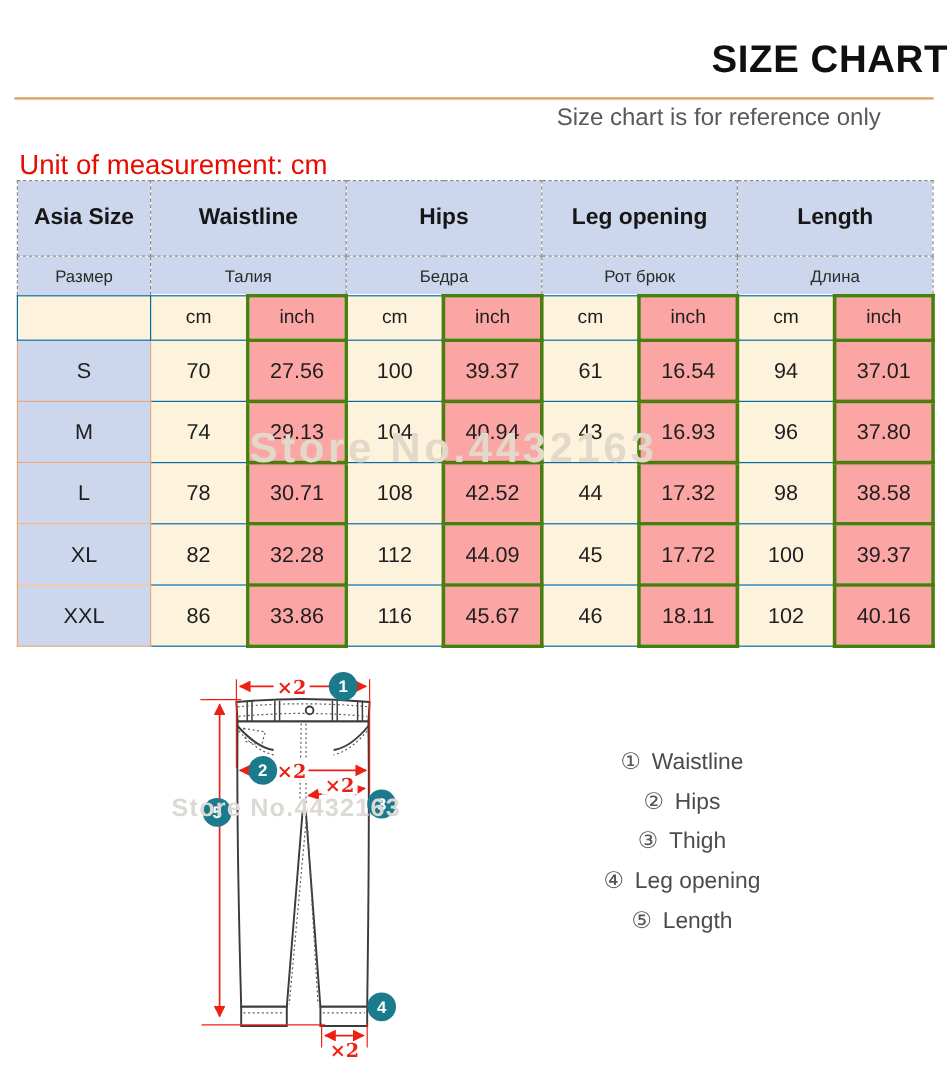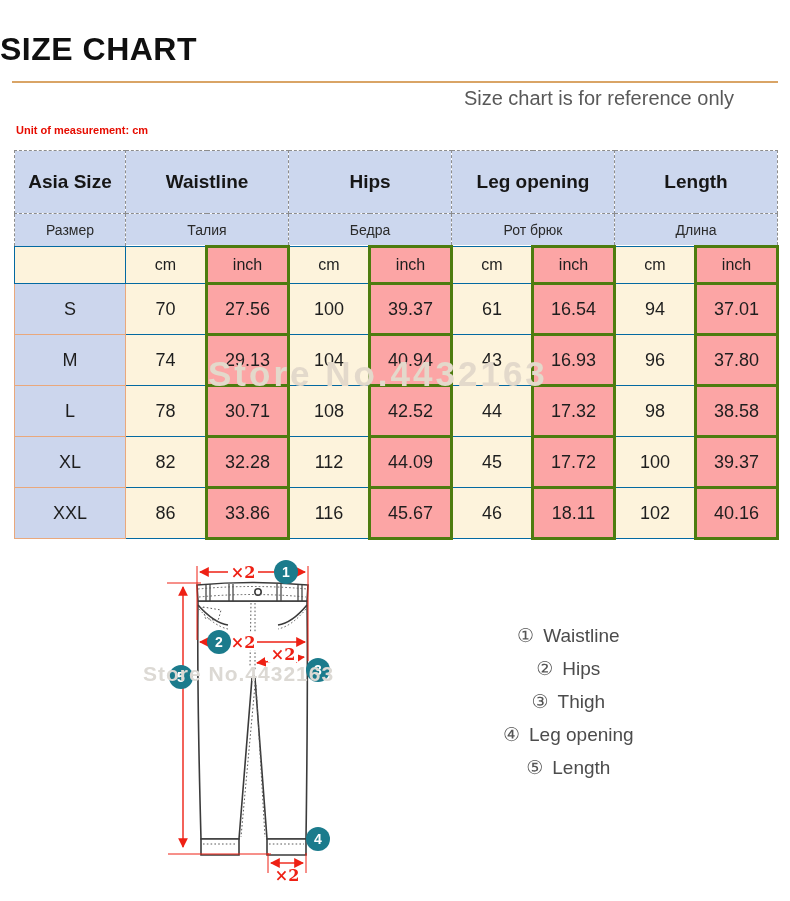--- a/index.html
+++ b/index.html
@@ -2,33 +2,33 @@
 <html><head>
 <meta charset="utf-8">
 <style>
   html,body{margin:0;padding:0;}
   body{
     width:790px;height:901px;position:relative;overflow:hidden;
     background:#ffffff;font-family:"Liberation Sans",sans-serif;color:#1e1e1e;
   }
   
   .page-title{
-    position:absolute;top:31px;left:0;width:790px;text-align:left;
+    position:absolute;top:31px;left:0;width:790px;text-align:right;
     font-size:32px;font-weight:bold;color:#101010;letter-spacing:.5px;
   }
   .divider{
     position:absolute;top:81px;left:12px;width:766px;height:2px;background:#d9a466;
   }
   .subtitle{
     position:absolute;top:87px;left:0;width:734px;text-align:right;
     font-size:20px;color:#595959;
   }
   .unit-note{
     position:absolute;top:124px;left:16px;
-    font-size:11px;font-weight:bold;color:#e60c00;
+    font-size:23px;font-weight:normal;color:#e60c00;
   }
   
   .size-table{
     position:absolute;top:150px;left:14px;
     border-collapse:collapse;table-layout:fixed;width:763px;
   }
   .size-table th,.size-table td{
     text-align:center;vertical-align:middle;padding:0;overflow:hidden;
   }
   .r-en th{height:62px;font-size:19px;font-weight:bold;color:#161616;}

